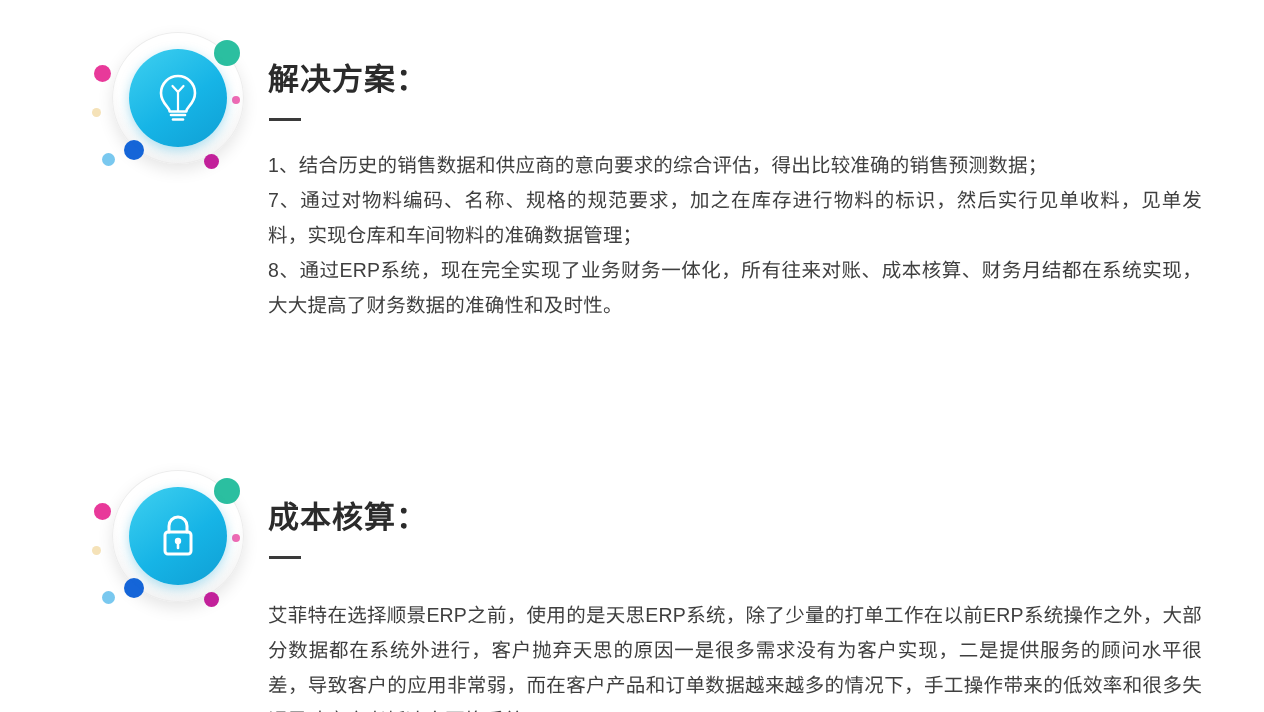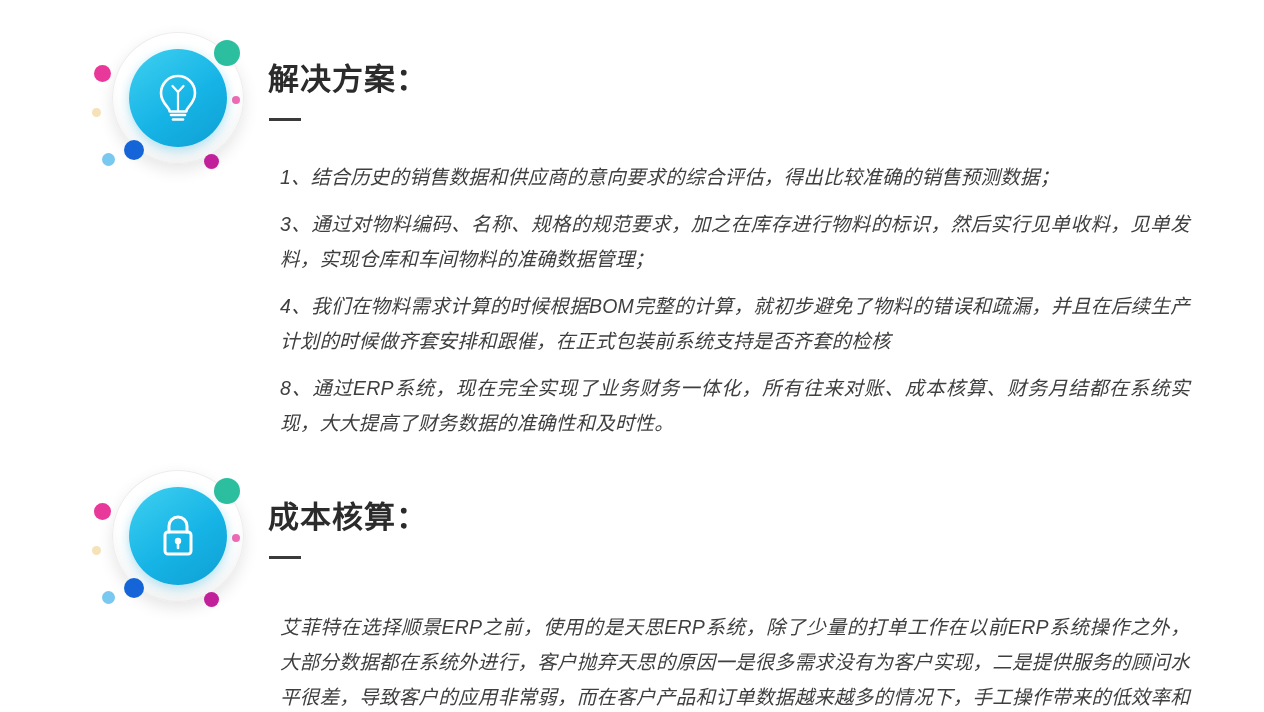--- a/index.html
+++ b/index.html
@@ -99,22 +99,21 @@
     left: 268px;
     top: 138px;
     width: 934px;
     font-size: 19.5px;
     line-height: 35px;
     color: #3f3f3f;
     letter-spacing: 0.2px;
     text-align: justify;
   }
   .body-text p {
-    margin: 12px;
-    font-style: italic;
+    margin: 0;
   }
   #section-value .body-text { top: 150px; }
 </style>
 </head>
 <body>
 
 <div class="page">
 
   <div class="section" id="section-solution">
 
@@ -136,22 +135,21 @@
           <path d="M23 20 L17.5 14 M23 20 L28.5 14" fill="none" stroke="#ffffff" stroke-width="2.2" stroke-linecap="round"></path>
         </svg>
       </div>
     </div>
 
     <div class="heading">解决方案：</div>
     <div class="rule"></div>
 
     <div class="body-text">
       <p>1、结合历史的销售数据和供应商的意向要求的综合评估，得出比较准确的销售预测数据；</p>
-      <p>3、通过对物料编码、名称、规格的规范要求，加之在库存进行物料的标识，然后实行见单收料，见单发料，实现仓库和车间物料的准确数据管理；</p>
-      <p>4、我们在物料需求计算的时候根据BOM完整的计算，就初步避免了物料的错误和疏漏，并且在后续生产计划的时候做齐套安排和跟催，在正式包装前系统支持是否齐套的检核</p>
+      <p>7、通过对物料编码、名称、规格的规范要求，加之在库存进行物料的标识，然后实行见单收料，见单发料，实现仓库和车间物料的准确数据管理；</p>
       <p>8、通过ERP系统，现在完全实现了业务财务一体化，所有往来对账、成本核算、财务月结都在系统实现，大大提高了财务数据的准确性和及时性。</p>
     </div>
   </div>
 
   <div class="section" id="section-value">
 
     <div class="icon-cluster">
       <div class="ring-outer"></div>
       <div class="dot dot-teal"></div>
       <div class="dot dot-pink"></div>

